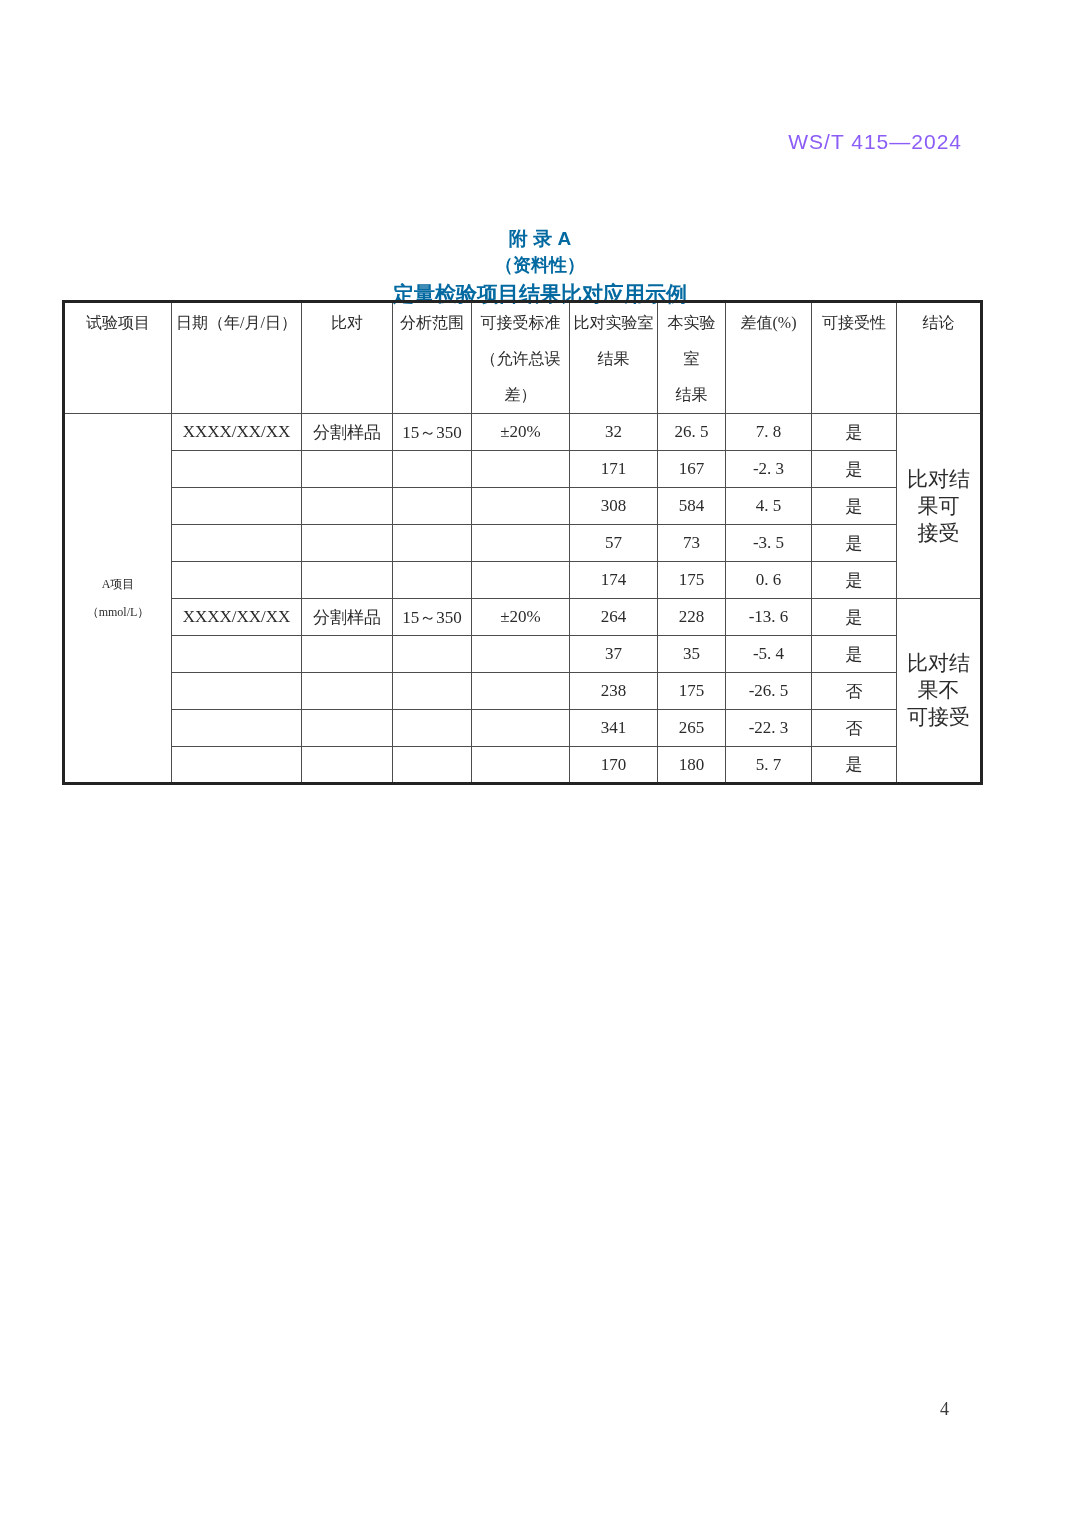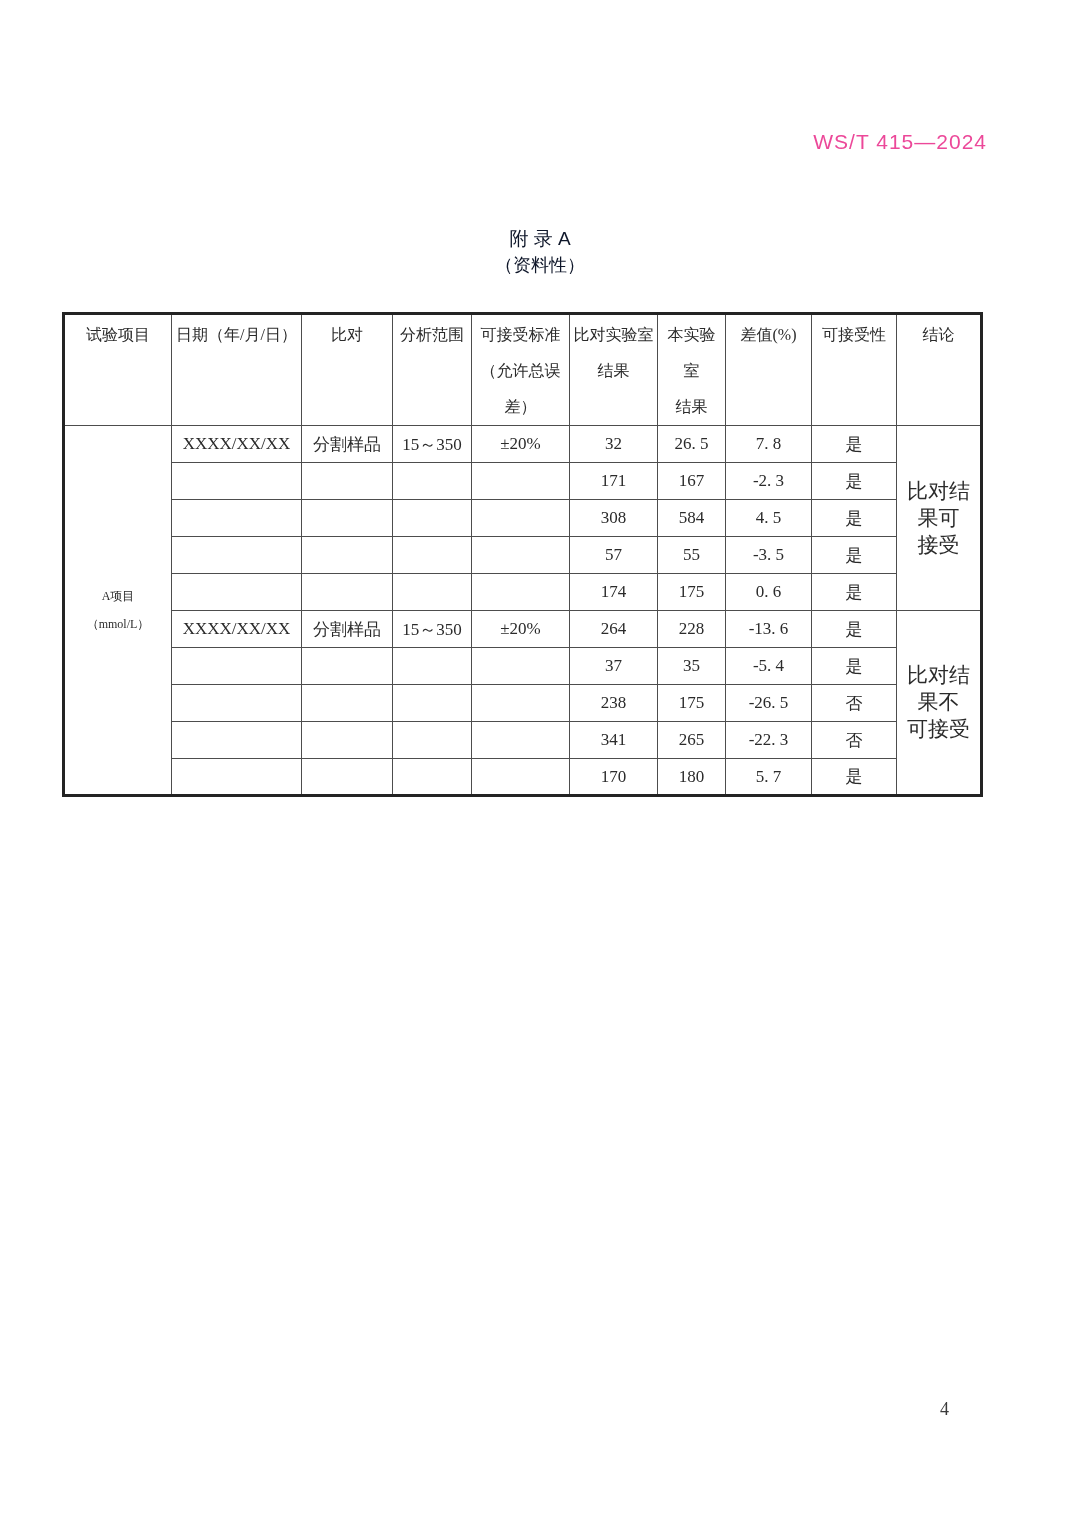--- a/index.html
+++ b/index.html
@@ -9,44 +9,44 @@
     width: 1080px;
     height: 1527px;
     background: #ffffff;
     font-family: "Liberation Serif", "DejaVu Serif", serif;
     color: #2b2b2b;
     overflow: hidden;
   }
   .doc-code {
     position: absolute;
     top: 130px;
-    right: 93px;
+    right: 118px;
     font-family: "Liberation Sans", "DejaVu Sans", sans-serif;
     font-size: 21px;
     letter-spacing: 1px;
-    color: #ec4899;
+    color: #8b5cf6;
   }
   .title-block {
     position: absolute;
     top: 226px;
     left: 0;
     width: 100%;
     text-align: center;
     font-family: "Liberation Sans", "DejaVu Sans", sans-serif;
-    font-weight: 400;
-    color: #0f172a;
+    font-weight: 700;
+    color: #0369a1;
   }
   .title-appendix { font-size: 19px; line-height: 26px; }
   .title-type     { font-size: 18px; line-height: 27px; }
   .title-name     { font-size: 21px; line-height: 29px; }
 
   .table-wrap {
     position: absolute;
     left: 62px;
-    top: 312px;
+    top: 300px;
     border-radius: 18px;
   }
   table {
     border-collapse: collapse;
     table-layout: fixed;
     width: 918px;
     border: 3px solid #232323;
   }
   td {
     border: 1px solid #4d4d4d;
@@ -85,20 +85,21 @@
 </head>
 <body>
 
 <div class="page">
 
   <div class="doc-code">WS/T 415—2024</div>
 
   <div class="title-block">
     <div class="title-appendix">附  录  A</div>
     <div class="title-type">（资料性）</div>
+    <div class="title-name">定量检验项目结果比对应用示例</div>
   </div>
 
   <div class="table-wrap">
     <table>
       <colgroup>
         <col style="width:108px">
           <col style="width:130px">
           <col style="width:91px">
         <col style="width:79px">
           <col style="width:98px">
@@ -159,21 +160,21 @@
           <td>584</td>
           <td>4. 5</td>
           <td>是</td>
         </tr>
         <tr class="data">
           <td></td>
           <td></td>
           <td></td>
           <td></td>
           <td>57</td>
-          <td>55</td>
+          <td>73</td>
           <td>-3. 5</td>
           <td>是</td>
         </tr>
         <tr class="data">
           <td></td>
           <td></td>
           <td></td>
           <td></td>
           <td>174</td>
           <td>175</td>

